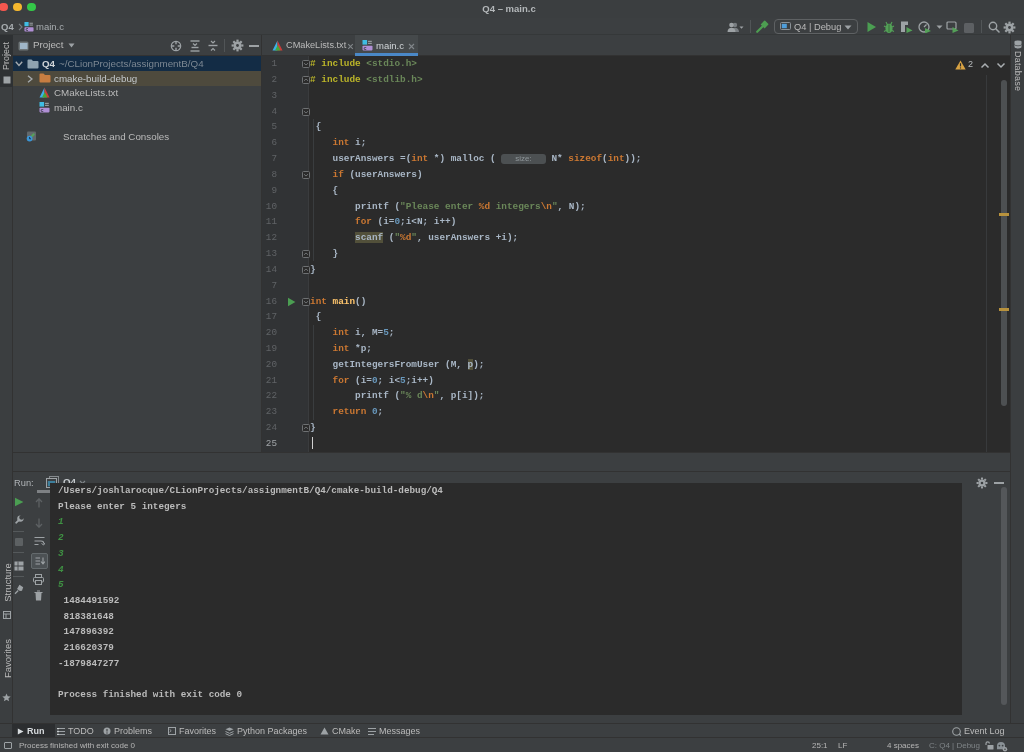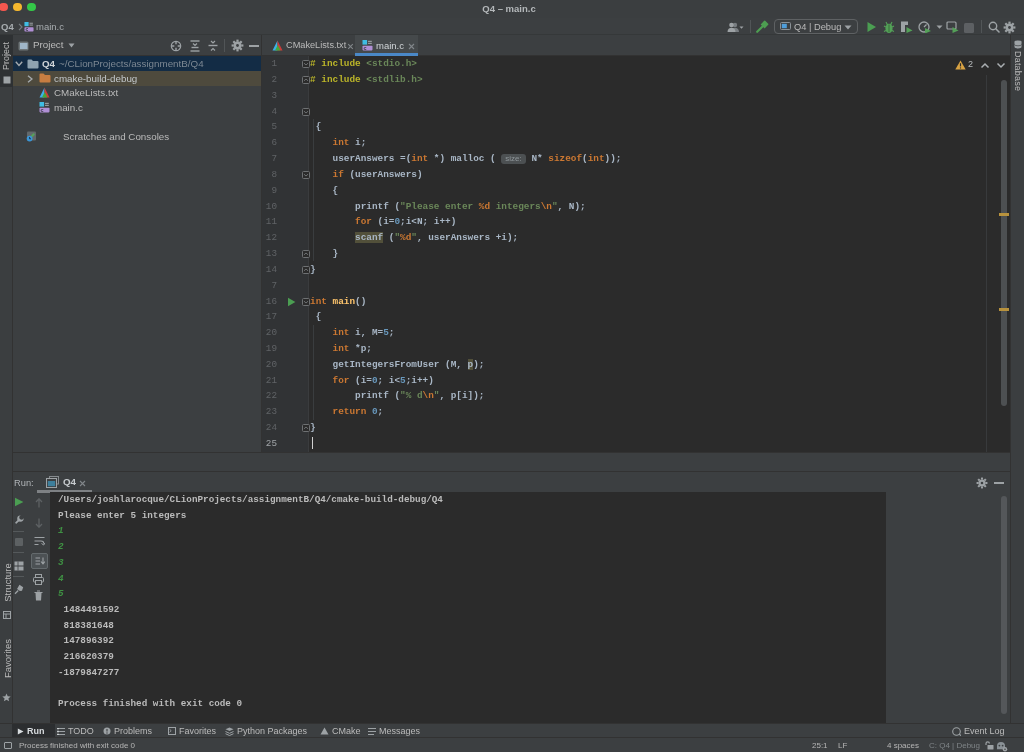--- a/index.html
+++ b/index.html
@@ -44,30 +44,30 @@
 .kw { color:#cc7832; }
 .fn { color:#ffc66d; }
 .str { color:#6a8759; }
 .esc { color:#cc7832; }
 .num { color:#6897bb; }
 .pre { color:#bbb529; }
 .hl { background:#52503a; }
 .fold { position:absolute; left:40px; }
 .inlay { display:inline-block; background:#4c5052; color:#8f969a; border-radius:3px;
   font-family:"Liberation Sans", sans-serif; font-weight:normal; font-size:8px;
-  line-height:10px; padding:0 4px; vertical-align:0.5px; }
+  line-height:10px; padding:0 14px; vertical-align:0.5px; }
 
 
 #rstripe { position:absolute; left:1010px; top:35px; width:14px; height:688px; background:#3b3e40;
   border-left:1px solid #323232; }
 
 
 #run { position:absolute; left:13px; top:452px; width:997px; height:271px; background:#3c3f41;
   border-top:1px solid #323232; }
-#console { position:absolute; left:37px; top:39px; width:836px; height:232px; background:#2b2b2b; }
+#console { position:absolute; left:37px; top:30px; width:912px; height:232px; background:#2b2b2b; }
 .con { position:absolute; left:8px; white-space:pre; font-size:9.3px; line-height:15.7px;
   color:#bbbbbb; font-family:"Liberation Mono", monospace; font-weight:bold; }
 .green { color:#3f9143; font-style:italic; }
 
 
 #toolbar-bottom { position:absolute; left:0; top:723px; width:1024px; height:14px;
   background:#3c3f41; border-top:1px solid #323232; font-size:9px; color:#bbbbbb; }
 #statusbar { position:absolute; left:0; top:737px; width:1024px; height:15px; background:#3c3f41;
   border-top:1px solid #323232; font-size:8px; color:#b6b6b6; }
 .bitem { position:absolute; top:0; height:14px; line-height:14px; white-space:nowrap; }

